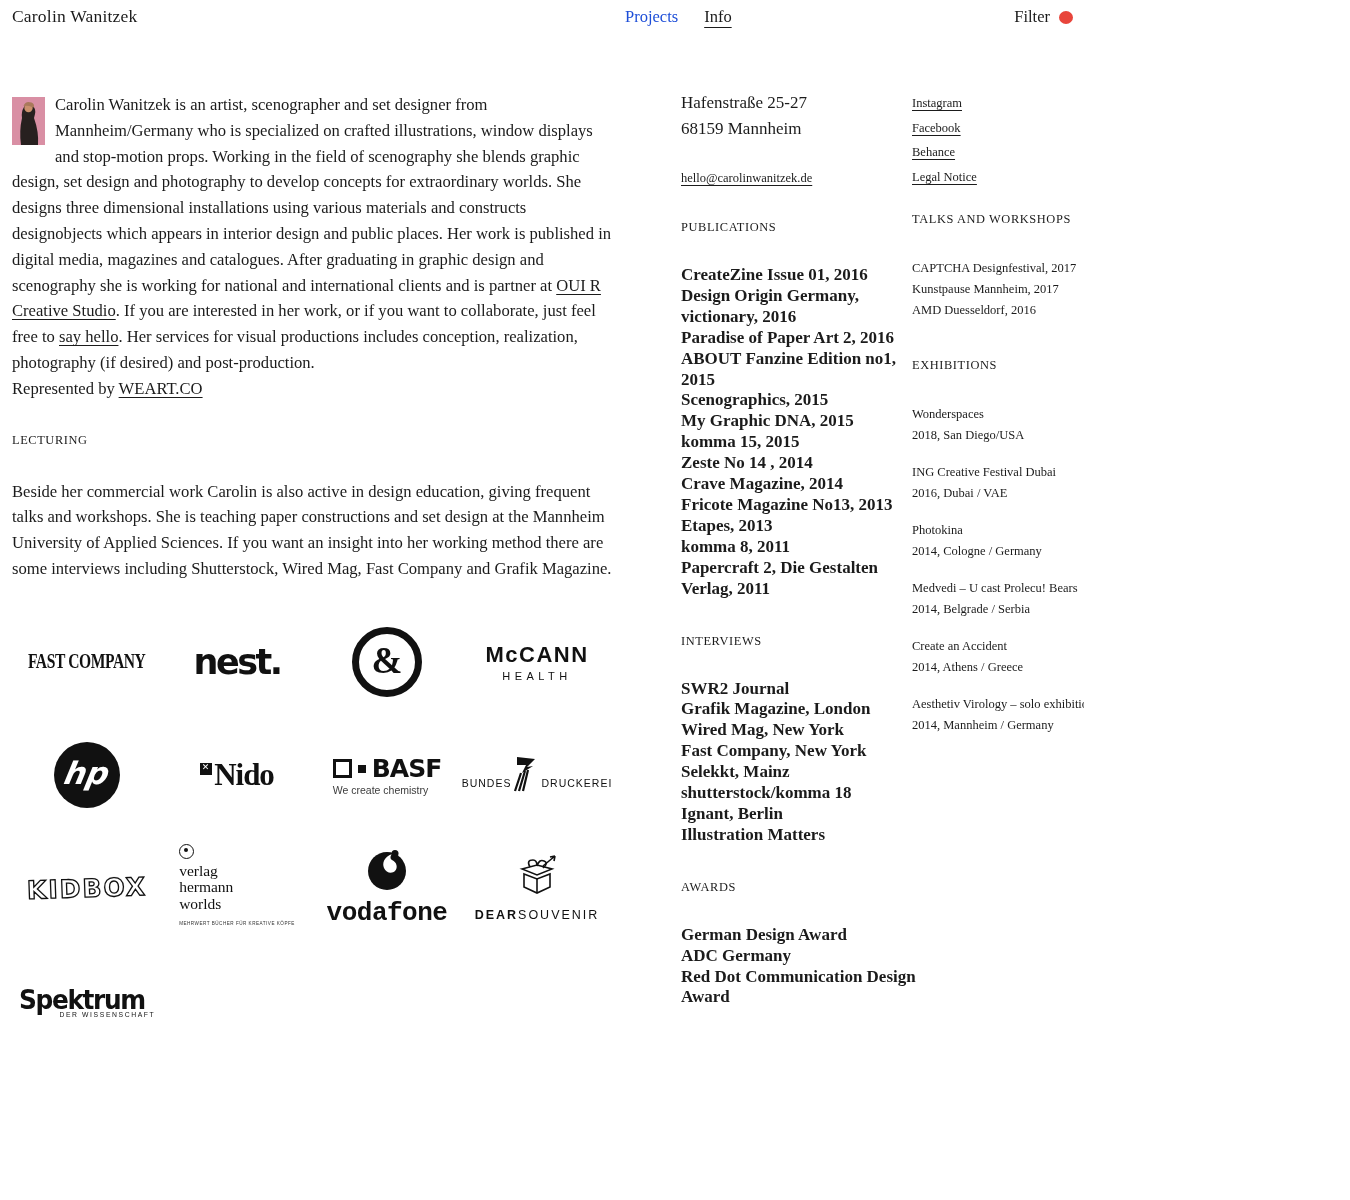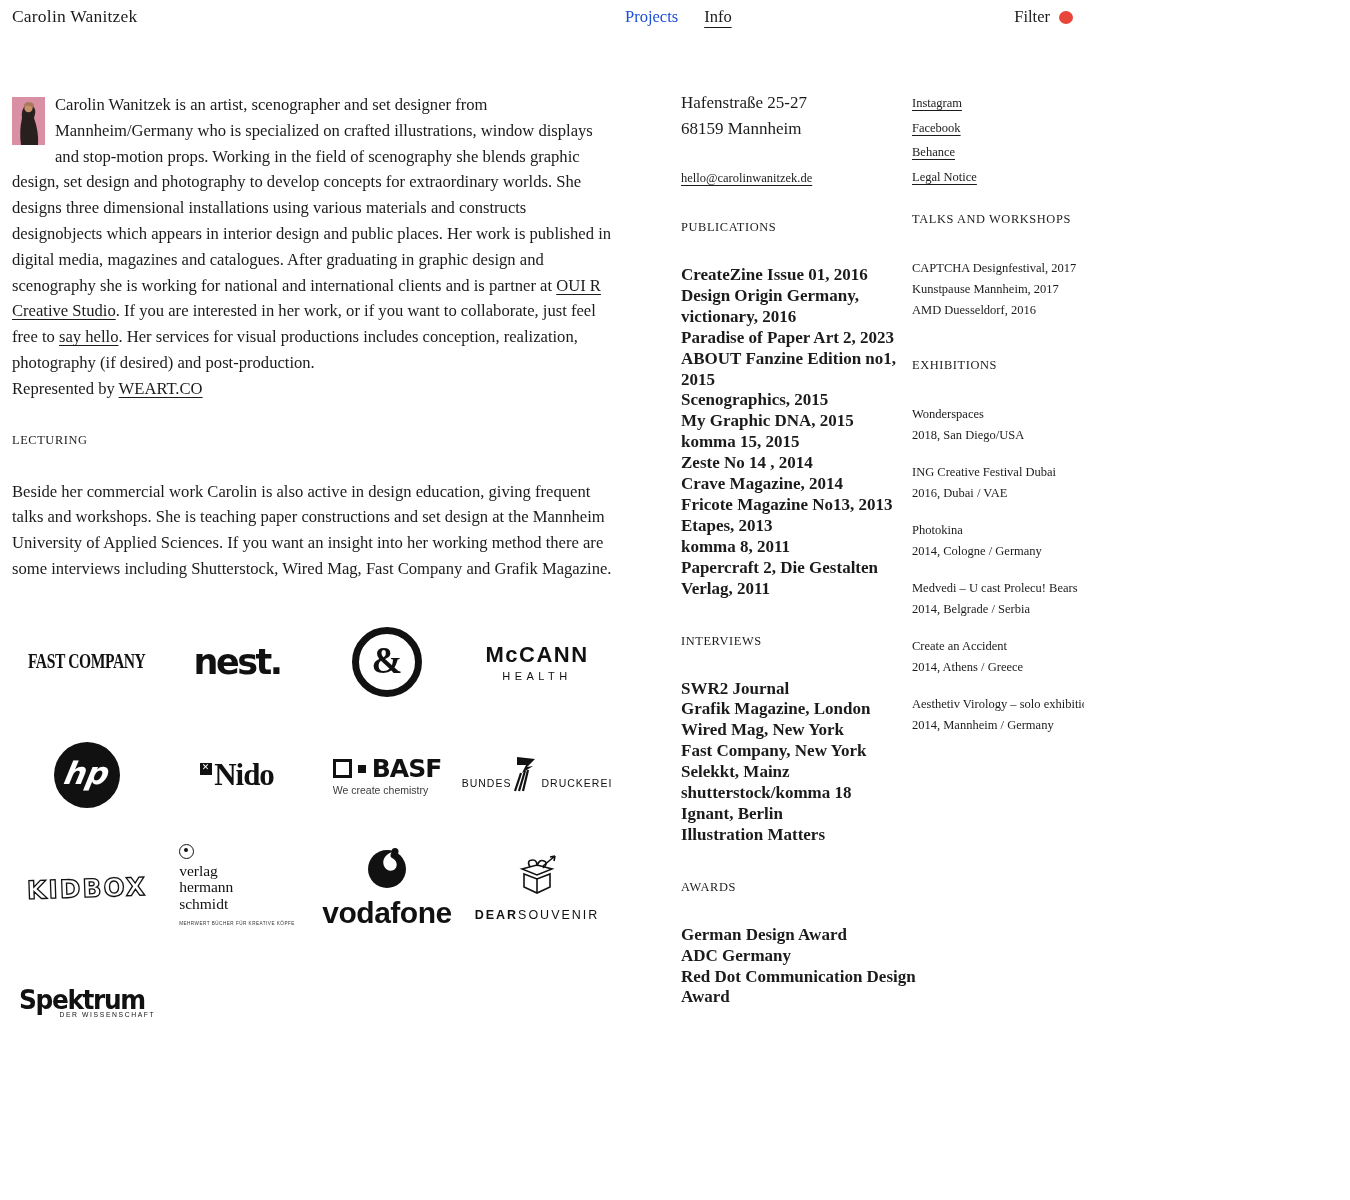--- a/index.html
+++ b/index.html
@@ -56,21 +56,21 @@
   .basf-tag{font-size:10.5px;color:#3c3c3c;margin-top:1px;font-family:"Liberation Sans",sans-serif;}
   .bund{display:flex;align-items:flex-end;gap:2px;}
   .bund span{font-size:10.5px;letter-spacing:1px;font-family:"Liberation Sans",sans-serif;padding-bottom:4px;}
   .kidbox{font-family:"DejaVu Sans",sans-serif;font-weight:700;font-size:25px;letter-spacing:2px;color:#fff;
           -webkit-text-stroke:1.3px #111;text-shadow:0 0 1px #111;transform:rotate(-2deg);}
   .vhs{text-align:left;line-height:16.5px;font-size:15.5px;}
   .vhs-glyph{width:13px;height:13px;border:1.4px solid #111;border-radius:50%;margin-bottom:4px;position:relative;}
   .vhs-glyph::after{content:"";position:absolute;left:3.5px;top:3.5px;width:4px;height:4px;background:#111;border-radius:50%;}
   .vhs-tag{font-size:4.6px;letter-spacing:.5px;color:#333;margin-top:4px;font-family:"Liberation Sans",sans-serif;}
   .voda{text-align:center;}
-  .voda-word{font-family:Liberation Sans, sans-serif;font-weight:700;font-size:30px;letter-spacing:-.5px;margin-top:2px;}
+  .voda-word{font-family:Liberation Mono, monospace;font-weight:700;font-size:26px;letter-spacing:-.5px;margin-top:2px;}
   .dear{text-align:center;}
   .dear-text{font-family:"Liberation Sans",sans-serif;font-size:12.5px;letter-spacing:2px;margin-top:6px;}
   .dear-text b{font-weight:700;}
   .spektrum{text-align:right;}
   .spektrum-1{font-family:"DejaVu Sans",sans-serif;font-weight:700;font-size:27px;letter-spacing:-1.5px;transform:scaleX(.92);transform-origin:left;}
   .spektrum-2{font-size:6.8px;letter-spacing:1.6px;margin-top:-4px;font-family:"Liberation Sans",sans-serif;}
 
   
   .address{font-size:17px;line-height:26px;margin:0;}
   .email-wrap{margin-top:29px;font-size:12.5px;}
@@ -177,21 +177,21 @@
 
       <div class="logo-cell">
         <span class="kidbox">KIDBOX</span>
       </div>
 
       <div class="logo-cell">
         <div class="vhs">
           <div class="vhs-glyph"></div>
           <div>verlag</div>
           <div>hermann</div>
-          <div>schmidt</div>
+          <div>worlds</div>
           <div class="vhs-tag">MEHRWERT BÜCHER FÜR KREATIVE KÖPFE</div>
         </div>
       </div>
 
       <div class="logo-cell">
         <div class="voda">
           <svg width="44" height="44" viewBox="0 0 44 44" xmlns="http://www.w3.org/2000/svg">
               <circle cx="22" cy="23" r="19" fill="#111"></circle>
               <path d="M27 6 c-8 3 -10 9 -8 14 c2 5 8 6 11 3 c3 -3 2 -9 -3 -11 c-2 -1 -2 -4 0 -6 z" fill="#fff"></path>
               <circle cx="30" cy="5.5" r="3.5" fill="#111"></circle>
@@ -231,21 +231,21 @@
       <span>68159 Mannheim</span>
     </p>
     <div class="email-wrap">
       <a class="tlink">hello@carolinwanitzek.de</a>
     </div>
 
     <h2 class="sec-heading mid-head">PUBLICATIONS</h2>
     <ul class="plain-list">
       <li>CreateZine Issue 01, 2016</li>
       <li>Design Origin Germany, victionary, 2016</li>
-      <li>Paradise of Paper Art 2, 2023</li>
+      <li>Paradise of Paper Art 2, 2016</li>
       <li>ABOUT Fanzine Edition no1, 2015</li>
       <li>Scenographics, 2015</li>
       <li>My Graphic DNA, 2015</li>
       <li>komma 15, 2015</li>
       <li>Zeste No 14 , 2014</li>
       <li>Crave Magazine, 2014</li>
       <li>Fricote Magazine No13, 2013</li>
       <li>Etapes, 2013</li>
       <li>komma 8, 2011</li>
       <li>Papercraft 2, Die Gestalten Verlag, 2011</li>

